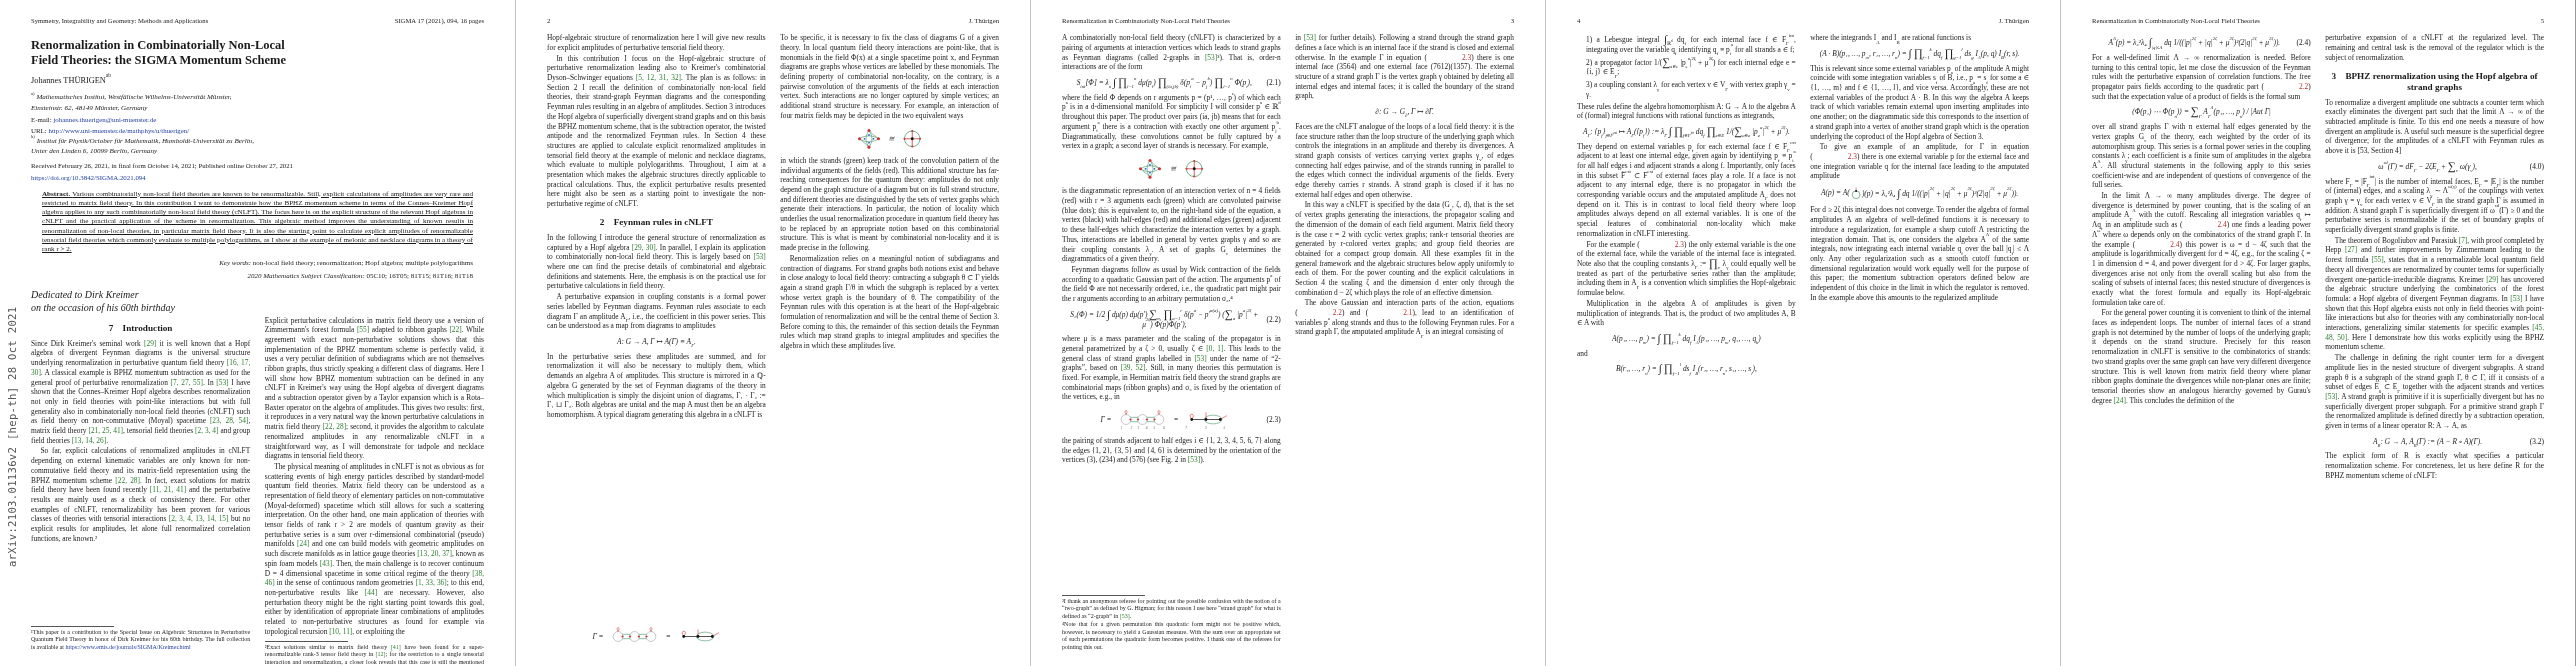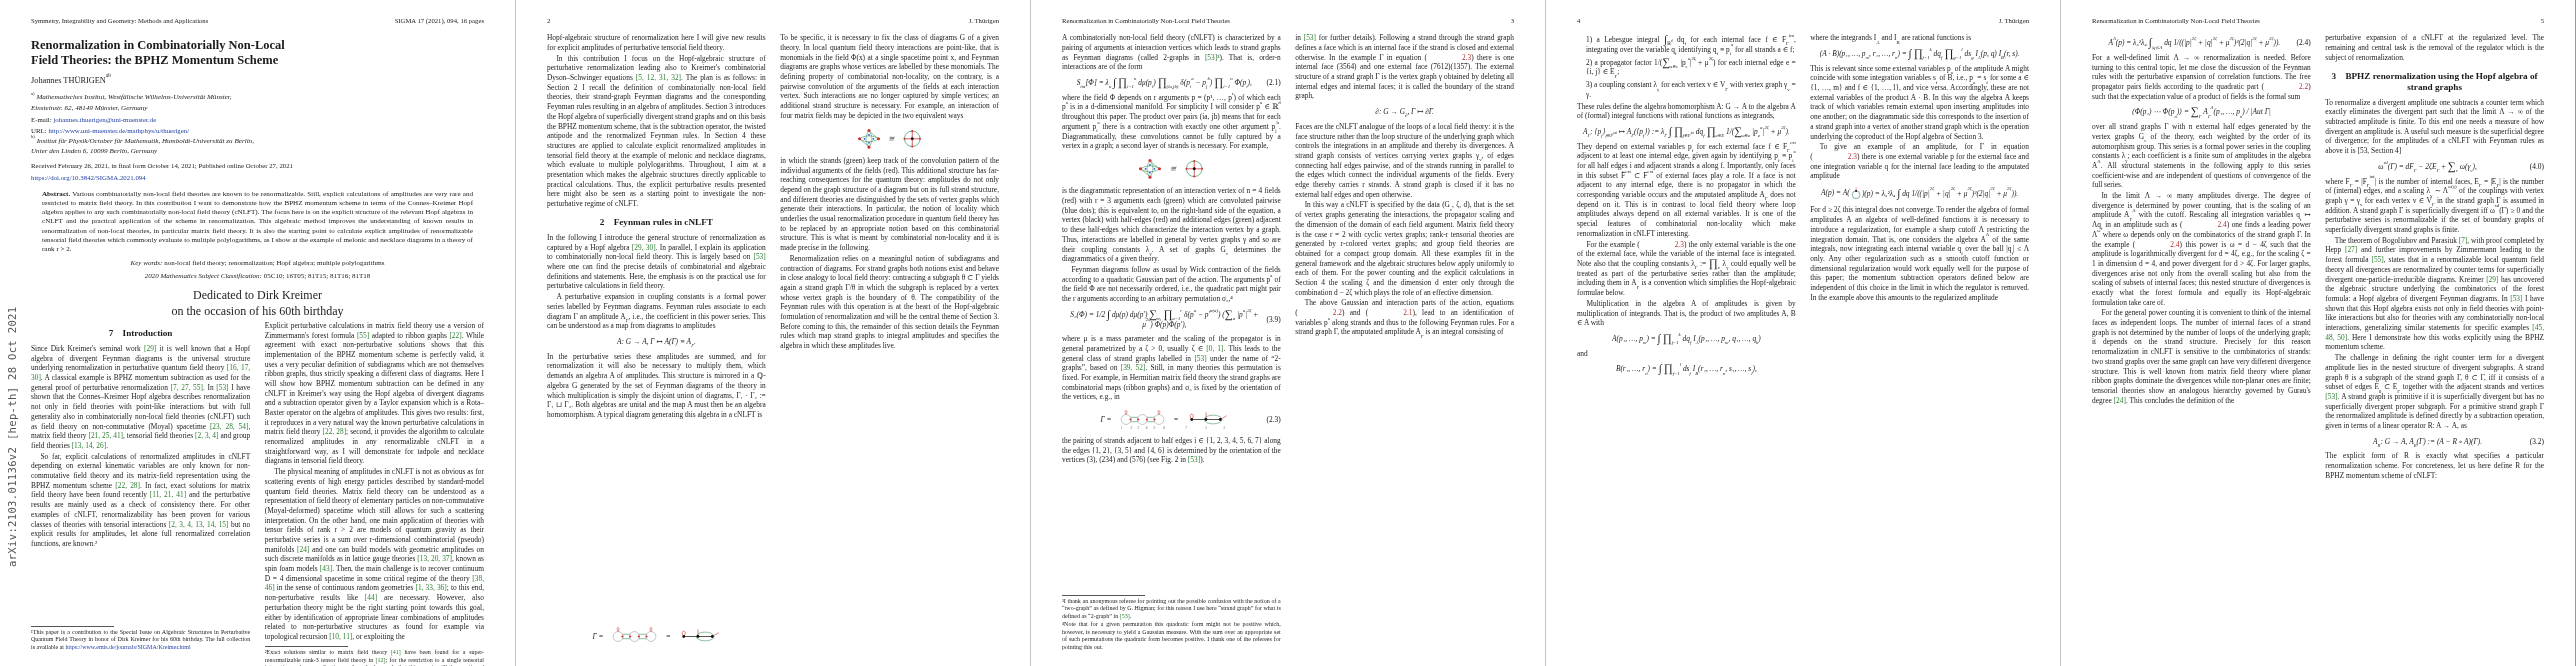--- a/index.html
+++ b/index.html
@@ -27,24 +27,24 @@
   .eqref{color:#b03030;margin-left:35px;}
   .link{color:#2443a5;}
   a.link{text-decoration:none;cursor:pointer;}
   
   .title{font-size:12.5px;font-weight:bold;line-height:1.22;text-align:left;margin:4.4px 0 7.8px 0;}
   .author{font-size:8.3px;margin-bottom:6.1px;text-align:left;}
   .affil{font-size:7.1px;font-style:italic;text-align:left;margin:0.6px 0;text-indent:0;}
   .affil .marker{font-style:normal;}
   .plainline{font-size:6.9px;text-align:left;margin:1.1px 0;text-indent:0;}
   .received{font-size:6.8px;margin-top:5px;}
-  .abstract{margin:6.1px 11px 0 11px;font-size:7.1px;}
-  .kwline{margin:4.4px 11px 0 11px;font-size:7px;text-align:center;}
+  .abstract{margin:6.1px 11px 0 11px;font-size:7.1px;text-decoration:underline;}
+  .kwline{margin:4.4px 11px 0 11px;font-size:7px;text-align:right;}
   .kwlabel{font-style:italic;}
-  .dedication{text-align:center;font-size:12px;margin:6.7px 0 1.1px 0;}
+  .dedication{text-align:left;font-style:italic;font-size:10px;margin:6.7px 0 1.1px 0;}
   .fnblock{margin-top:auto;padding-top:3.3px;}
   .fnrule{width:38%;border-top:0.6px solid #555;margin-bottom:2.2px;}
   .fn{font-size:6px;line-height:1.25;text-indent:0;margin:0 0 1.1px 0;}
   .arxiv{position:absolute;left:5.6px;top:567px;transform:rotate(-90deg);transform-origin:left top;
          white-space:nowrap;font-family:"DejaVu Sans Mono",monospace;font-size:10.6px;color:#555;
          letter-spacing:0.3px;}
   .diagrow{display:flex;align-items:center;justify-content:center;gap:5.6px;margin:4.4px 0;}
   .diagrow .lbl{font-style:italic;}
   svg{display:block;}
   .inline-svg svg{display:inline-block;vertical-align:middle;}
@@ -53,21 +53,21 @@
 <body>
 
 <div class="sheet">
   <div class="arxiv">arXiv:2103.01136v2  [hep-th]  28 Oct 2021</div>
   <div class="pagehead">
     <span>Symmetry, Integrability and Geometry: Methods and Applications</span>
     <span>SIGMA 17 (2021), 094, 16 pages</span>
   </div>
   <div class="title">
     <div>Renormalization in Combinatorially Non-Local</div>
-    <div>Field Theories: the BPHZ Momentum Scheme</div>
+    <div>Field Theories: the SIGMA Momentum Scheme</div>
   </div>
   <div class="author">
     <span>Johannes THÜRIGEN</span><sup>ab</sup>
   </div>
   <div class="affil">
     <sup class="marker">a)</sup>
     <span>Mathematisches Institut, Westfälische Wilhelms-Universität Münster,</span>
   </div>
   <div class="affil">
     <span>Einsteinstr. 62, 48149 Münster, Germany</span>
@@ -299,21 +299,21 @@
                 <circle cx="22" cy="37" r="1.8"></circle>
                 <circle cx="8" cy="23" r="1.8"></circle>
               </g>
           </svg>
         </span>
       </div>
       <p class="noind">is the diagrammatic representation of an interaction vertex of n = 4 fields (red) with r = 3 arguments each (green) which are convoluted pairwise (blue dots); this is equivalent to, on the right-hand side of the equation, a vertex (black) with half-edges (red) and additional edges (green) adjacent to these half-edges which characterize the interaction vertex by a graph. Thus, interactions are labelled in general by vertex graphs γ and so are their coupling constants λ<sub>γ</sub>. A set of graphs G<sub>c</sub> determines the diagrammatics of a given theory.</p>
       <p>Feynman diagrams follow as usual by Wick contraction of the fields according to a quadratic Gaussian part of the action. The arguments p<sup>a</sup> of the field Φ are not necessarily ordered, i.e., the quadratic part might pair the r arguments according to an arbitrary permutation σ₂,⁴</p>
       <div class="display">
         <span class="eq">S₂(Φ) = 1/2 <span class="bigop">∫</span> dμ(p) dμ(p′) <span class="bigop">∑</span><sub>σ₂</sub> <span class="bigop">∏</span><sub>a=1</sub><sup>r</sup> δ(p<sup>a</sup> − p′<sup>σ(a)</sup>) (<span class="bigop">∑</span><sub>a</sub> |p<sup>a</sup>|<sup>2ζ</sup> + μ<sup>2ζ</sup>) Φ(p)Φ(p′),</span>
-        <span class="eqno">(3.9)</span>
+        <span class="eqno">(2.2)</span>
       </div>
       <p class="noind">where μ is a mass parameter and the scaling of the propagator is in general parametrized by a ζ &gt; 0, usually ζ ∈ <span class="cite">[0, 1]</span>. This leads to the general class of strand graphs labelled in <span class="cite">[53]</span> under the name of “2-graphs”, based on <span class="cite">[39, 52]</span>. Still, in many theories this permutation is fixed. For example, in Hermitian matrix field theory the strand graphs are combinatorial maps (ribbon graphs) and σ₂ is fixed by the orientation of the vertices, e.g., in</p>
       <div class="display">
         <span class="eq">
           <span class="diagrow" style="margin:0;display:inline-flex;">
             <span>Γ  =</span>
             <span>
               <svg width="51" height="23" viewBox="0 0 92 42" style="font-size:13.4px">
                 <g fill="none" stroke-width="1">
                   <circle cx="16" cy="21" r="9" stroke="#999"></circle>

